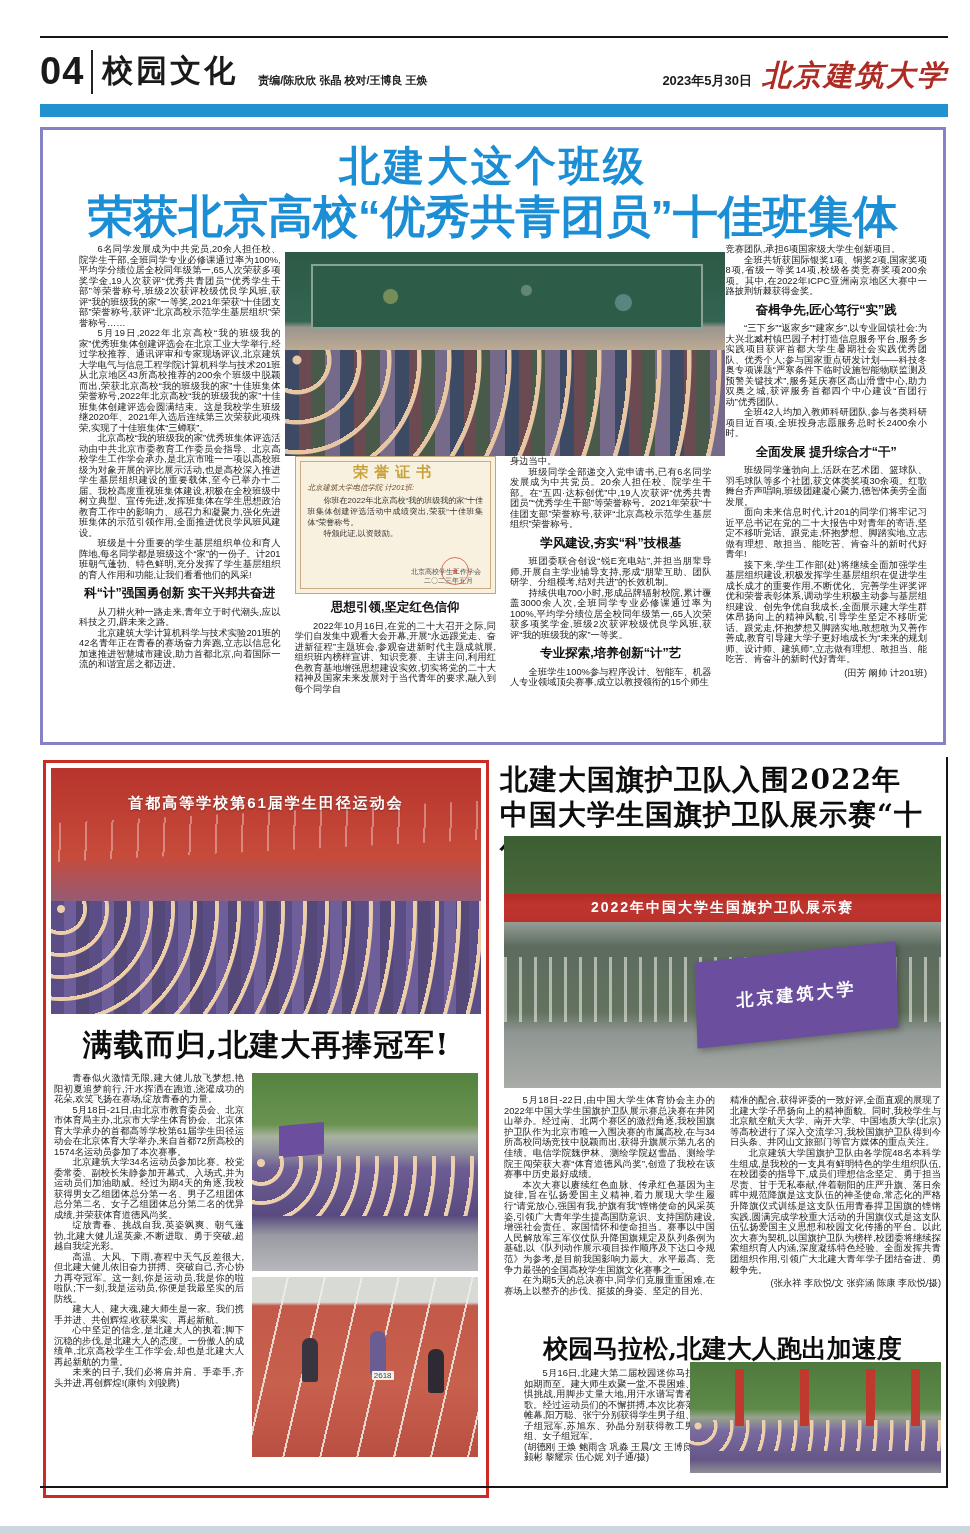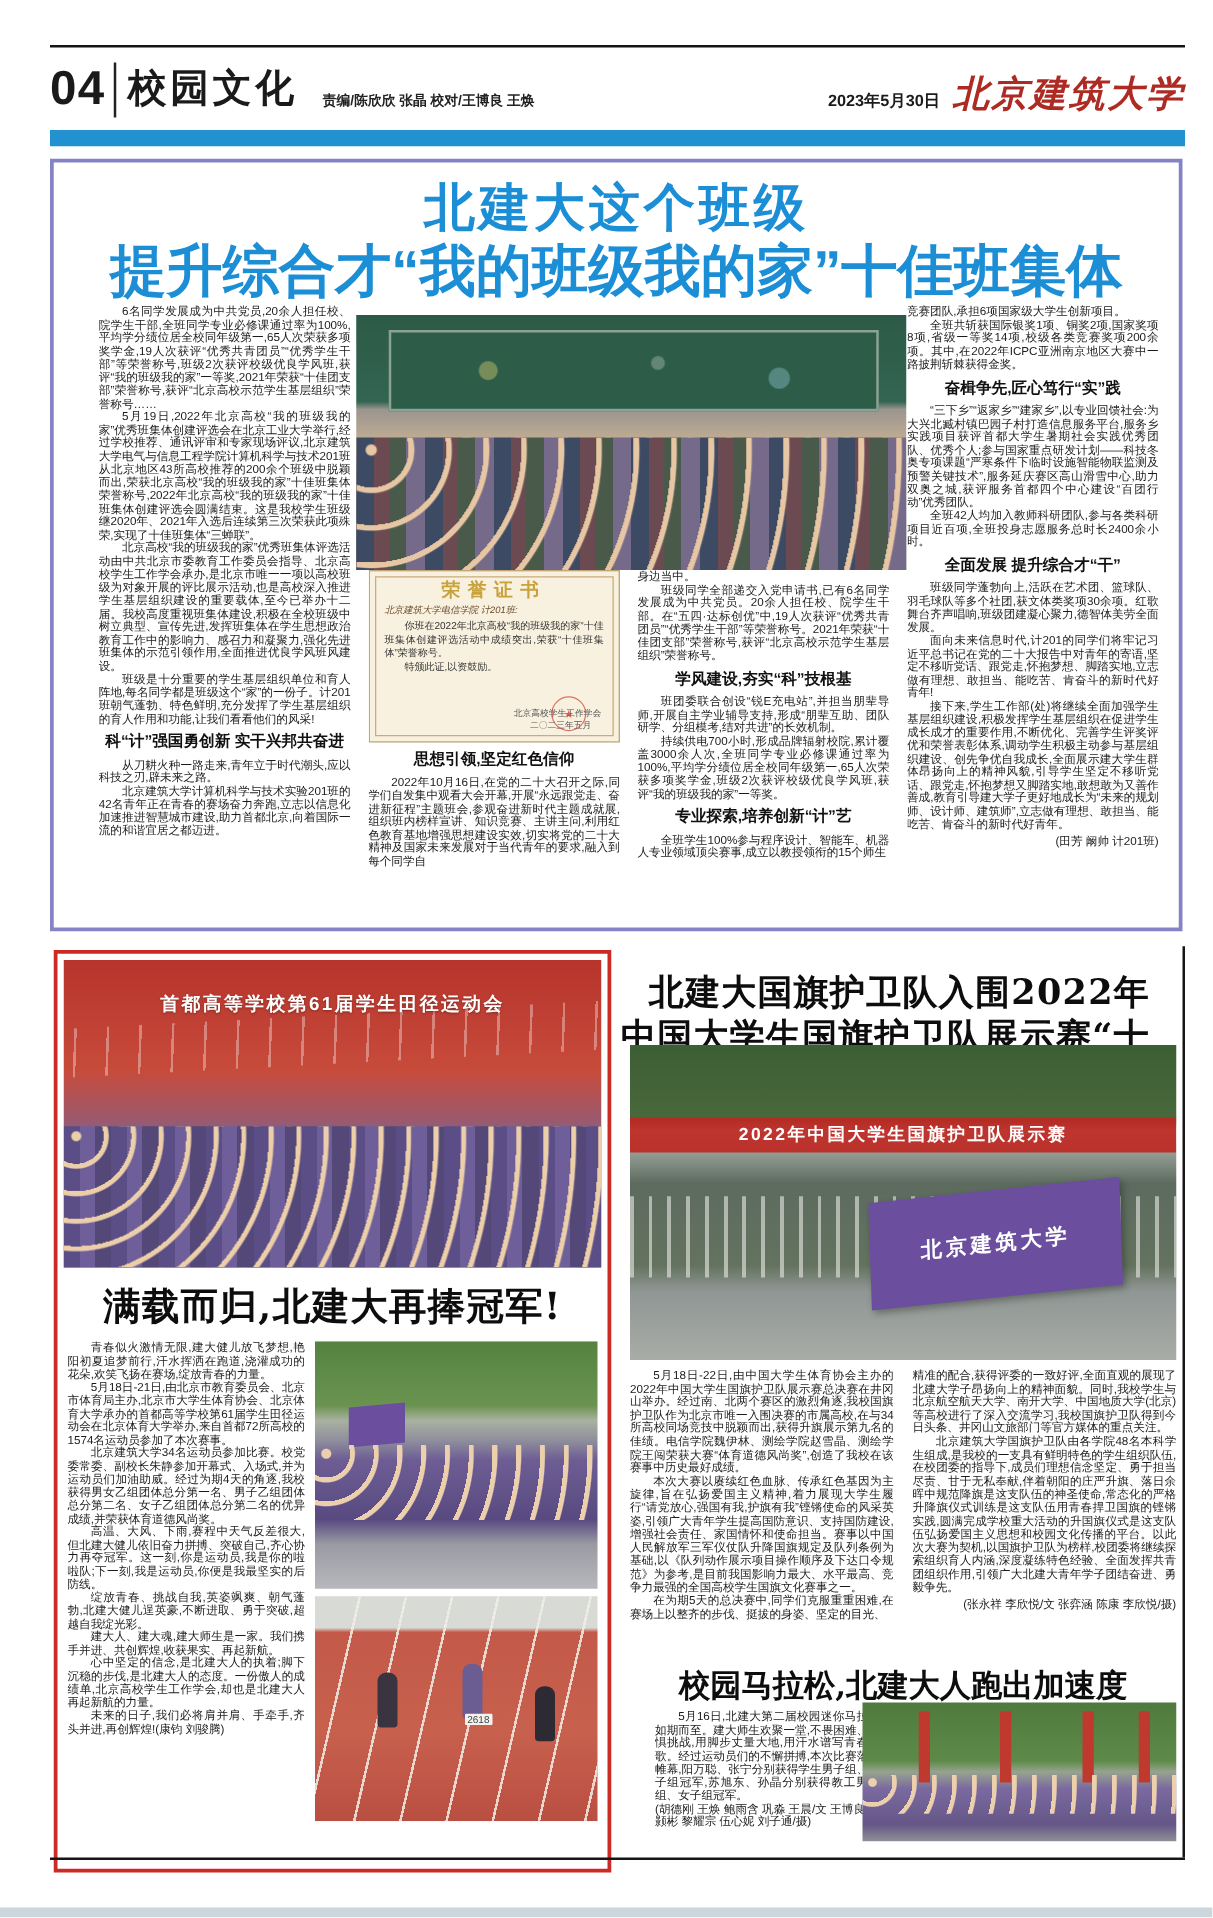--- a/index.html
+++ b/index.html
@@ -85,22 +85,22 @@
      background:
      repeating-linear-gradient(103deg,transparent 0 34px,rgba(240,238,230,.85) 34px 36px),
      linear-gradient(180deg,#d8dad6 0%,#d8dad6 14%,#c35a49 16%,#c8604e 60%,#b94f41 100%);}
   #photo-run .runner{position:absolute;width:16px;height:44px;background:#3a3440;border-radius:7px 7px 3px 3px;}
   #photo-run .r1{left:22%;top:34%;}
   #photo-run .r2{left:52%;top:30%;background:#6b5d92;}
   #photo-run .r3{left:78%;top:40%;background:#2e2a33;}
   .bib{position:absolute;left:53%;top:52%;background:#f2f2ee;color:#444;font-size:8px;padding:0 2px;border-radius:1px;}
 
   
-  #flag-headline{left:476px;top:762px;width:444px;text-align:right;
-     font-family:"DejaVu Serif","Liberation Serif",serif;font-weight:bold;color:#0d0d0d;margin-top:14px;}
+  #flag-headline{left:500px;top:762px;width:444px;text-align:left;
+     font-family:"DejaVu Serif","Liberation Serif",serif;font-weight:bold;color:#0d0d0d;}
   #flag-headline .fl{font-size:28px;line-height:1.25;letter-spacing:1px;}
   #photo-flagguard{left:504px;top:836px;width:437px;height:252px;overflow:hidden;
      background:linear-gradient(180deg,#3c5e33 0%,#49693c 24%,#b9bdb8 27%,#b9bdb8 28%,#5c6b5e 44%,#64735f 70%,#8f9693 78%,#a9aca7 100%);}
   .guard-banner{position:relative;margin-top:58px;background:rgba(190,40,35,.92);color:#fff;text-align:center;
      font-size:14px;font-weight:bold;letter-spacing:2px;padding:5px 0;}
   #photo-flagguard .ranks{position:absolute;left:0;top:48%;width:100%;height:26%;
      background:repeating-linear-gradient(90deg,rgba(245,245,240,.55) 0 3px,transparent 3px 15px);}
   .purple-flag{position:absolute;right:10%;top:46%;width:46%;height:34%;background:#6b4f9e;
      transform:skewY(-4deg) rotate(-2deg);display:flex;align-items:center;justify-content:center;
      box-shadow:2px 3px 6px rgba(0,0,0,.3);}
@@ -139,21 +139,21 @@
   <div class="header-right">
     <div class="date">2023年5月30日</div>
     <div class="brand">北京建筑大学</div>
   </div>
 </div>
 <div id="blue-band" class="abs"></div>
 
 <div id="main-box" class="abs">
   <div class="main-headline">
     <div class="l1">北建大这个班级</div>
-    <div class="l2">提升综合才“我的班级我的家”十佳班集体</div>
+    <div class="l2">荣获北京高校“优秀共青团员”十佳班集体</div>
   </div>
 
   <div id="main-cols">
     <div class="col">
         <p class="para">6名同学发展成为中共党员,20余人担任校、院学生干部,全班同学专业必修课通过率为100%,平均学分绩位居全校同年级第一,65人次荣获多项奖学金,19人次获评“优秀共青团员”“优秀学生干部”等荣誉称号,班级2次获评校级优良学风班,获评“我的班级我的家”一等奖,2021年荣获“十佳团支部”荣誉称号,获评“北京高校示范学生基层组织”荣誉称号……</p>
         <p class="para">5月19日,2022年北京高校“我的班级我的家”优秀班集体创建评选会在北京工业大学举行,经过学校推荐、通讯评审和专家现场评议,北京建筑大学电气与信息工程学院计算机科学与技术201班从北京地区43所高校推荐的200余个班级中脱颖而出,荣获北京高校“我的班级我的家”十佳班集体荣誉称号,2022年北京高校“我的班级我的家”十佳班集体创建评选会圆满结束。这是我校学生班级继2020年、2021年入选后连续第三次荣获此项殊荣,实现了十佳班集体“三蝉联”。</p>
         <p class="para">北京高校“我的班级我的家”优秀班集体评选活动由中共北京市委教育工作委员会指导、北京高校学生工作学会承办,是北京市唯一一项以高校班级为对象开展的评比展示活动,也是高校深入推进学生基层组织建设的重要载体,至今已举办十二届。我校高度重视班集体建设,积极在全校班级中树立典型、宣传先进,发挥班集体在学生思想政治教育工作中的影响力、感召力和凝聚力,强化先进班集体的示范引领作用,全面推进优良学风班风建设。</p>
         <p class="para">班级是十分重要的学生基层组织单位和育人阵地,每名同学都是班级这个“家”的一份子。计201班朝气蓬勃、特色鲜明,充分发挥了学生基层组织的育人作用和功能,让我们看看他们的风采!</p>
         <h3 class="subhead">科“计”强国勇创新 实干兴邦共奋进</h3>
         <p class="para">从刀耕火种一路走来,青年立于时代潮头,应以科技之刃,辟未来之路。</p>
@@ -215,22 +215,22 @@
     <div class="swirl"></div>
     <div class="stadium-banner">首都高等学校第61届学生田径运动会</div>
     <div class="crowd"></div>
   </div>
   <div class="sports-headline">满载而归,北建大再捧冠军!</div>
   <div class="sports-row">
     <div class="sports-text">
         <p class="para">青春似火激情无限,建大健儿放飞梦想,艳阳初夏追梦前行,汗水挥洒在跑道,浇灌成功的花朵,欢笑飞扬在赛场,绽放青春的力量。</p>
         <p class="para">5月18日-21日,由北京市教育委员会、北京市体育局主办,北京市大学生体育协会、北京体育大学承办的首都高等学校第61届学生田径运动会在北京体育大学举办,来自首都72所高校的1574名运动员参加了本次赛事。</p>
         <p class="para">北京建筑大学34名运动员参加比赛。校党委常委、副校长朱静参加开幕式、入场式,并为运动员们加油助威。经过为期4天的角逐,我校获得男女乙组团体总分第一名、男子乙组团体总分第二名、女子乙组团体总分第二名的优异成绩,并荣获体育道德风尚奖。</p>
+        <p class="para">绽放青春、挑战自我,英姿飒爽、朝气蓬勃,北建大健儿逞英豪,不断进取、勇于突破,超越自我绽光彩。</p>
         <p class="para">高温、大风、下雨,赛程中天气反差很大,但北建大健儿依旧奋力拼搏、突破自己,齐心协力再夺冠军。这一刻,你是运动员,我是你的啦啦队;下一刻,我是运动员,你便是我最坚实的后防线。</p>
-        <p class="para">绽放青春、挑战自我,英姿飒爽、朝气蓬勃,北建大健儿逞英豪,不断进取、勇于突破,超越自我绽光彩。</p>
         <p class="para">建大人、建大魂,建大师生是一家。我们携手并进、共创辉煌,收获果实、再起新航。</p>
         <p class="para">心中坚定的信念,是北建大人的执着;脚下沉稳的步伐,是北建大人的态度。一份傲人的成绩单,北京高校学生工作学会,却也是北建大人再起新航的力量。</p>
         <p class="para">未来的日子,我们必将肩并肩、手牵手,齐头并进,再创辉煌!(康钧 刘骏腾)</p>
       </div>
     <div class="sports-photos">
       <div id="photo-walk">
         <div class="flag-sm"></div>
         <div class="heads"></div>
       </div>
       <div id="photo-run">

